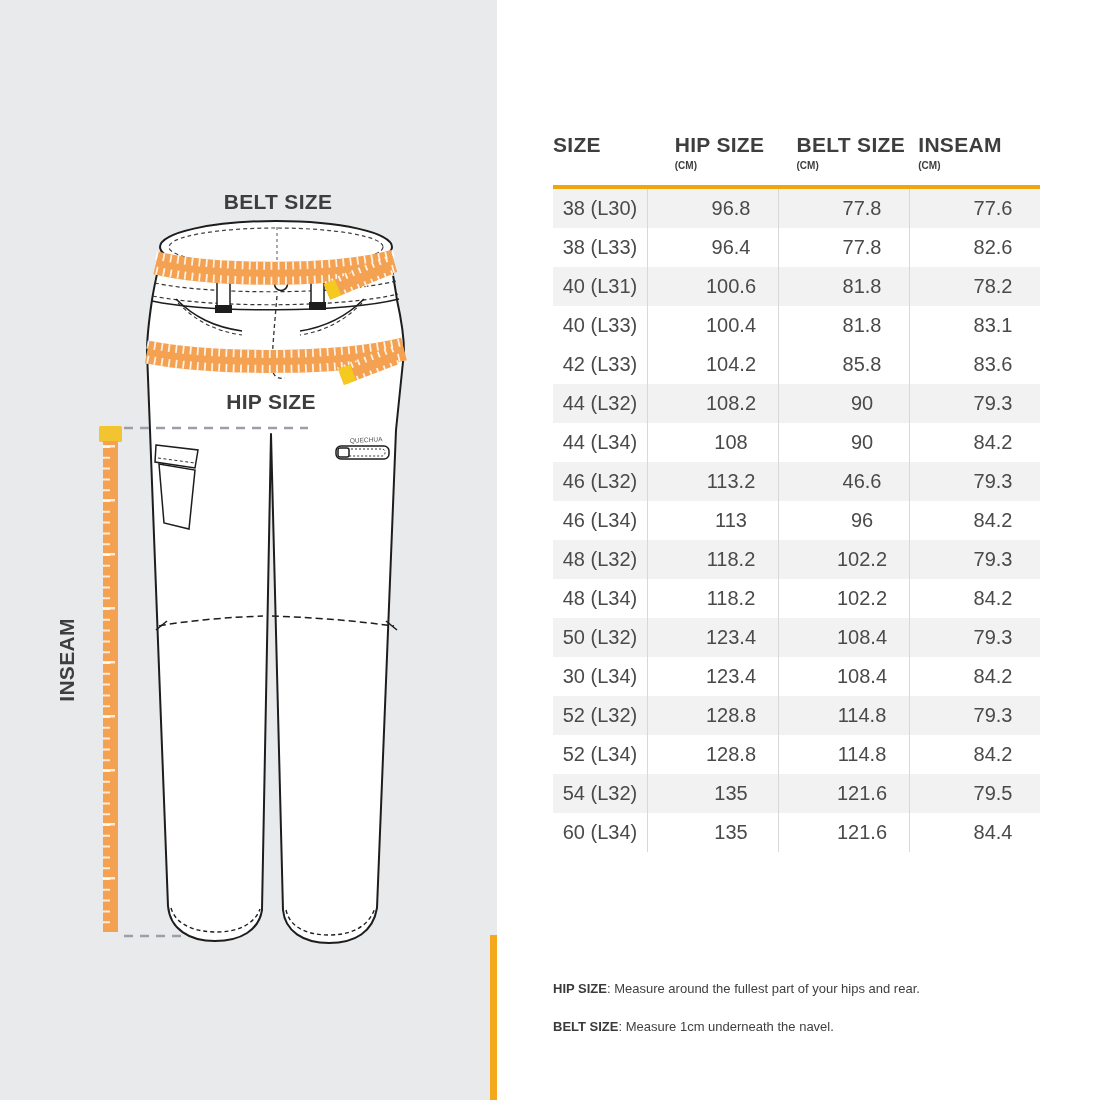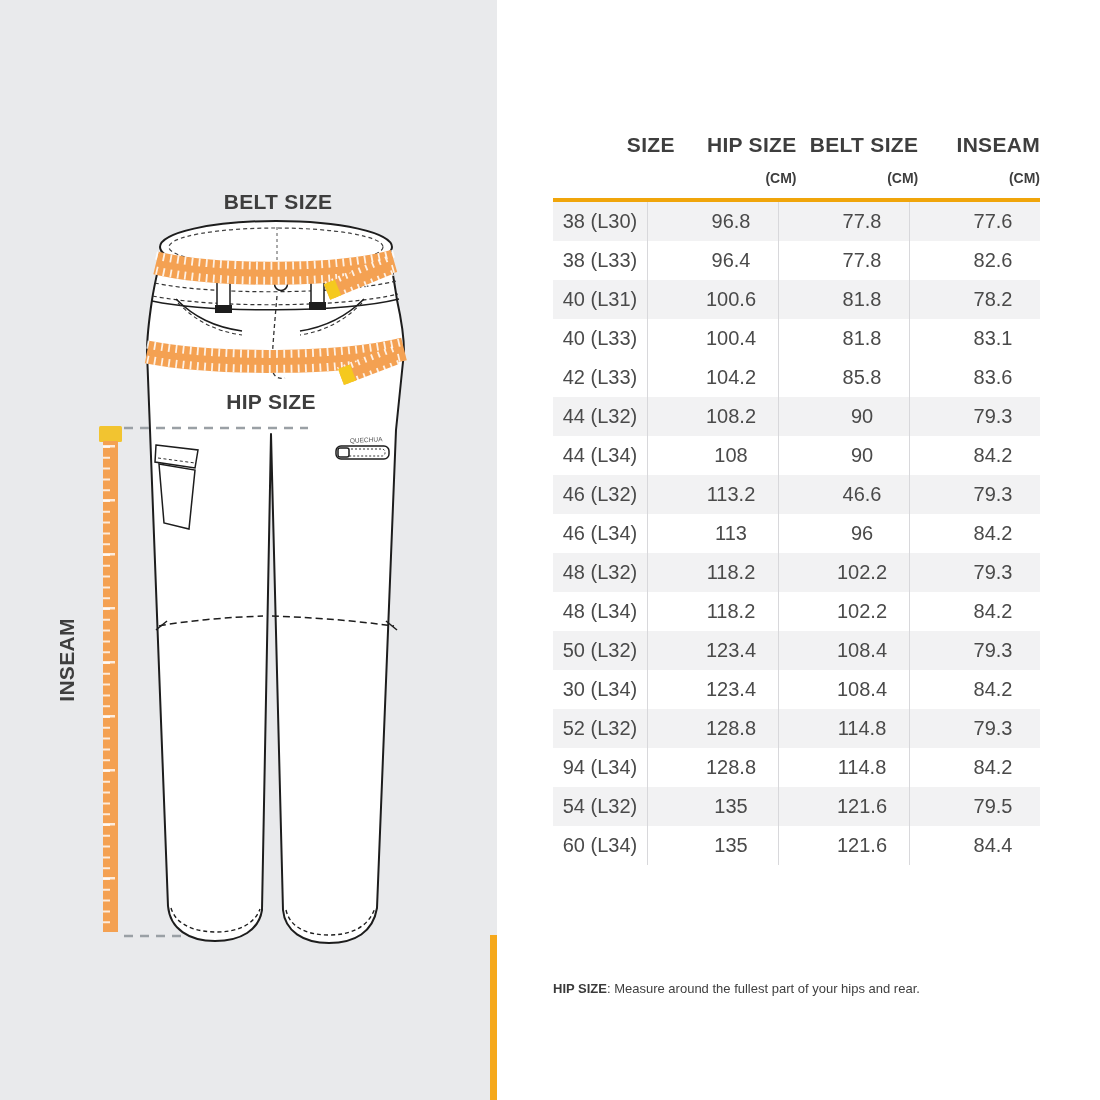--- a/index.html
+++ b/index.html
@@ -9,23 +9,23 @@
   .left-panel{position:absolute;left:0;top:0;width:497px;height:1100px;background:#E9EAEC;}
   .accent-bar{position:absolute;left:490px;top:935px;width:7px;height:165px;background:#F5A81B;}
   .diagram-svg{position:absolute;left:0;top:0;}
   .lbl{position:absolute;font-weight:700;color:#3e3e3e;font-size:21px;letter-spacing:.3px;}
   .lbl-belt{left:193px;top:190px;width:170px;text-align:center;}
   .lbl-hip{left:186px;top:390px;width:170px;text-align:center;}
   .lbl-inseam{left:8px;top:647px;width:120px;height:26px;text-align:center;transform:rotate(-90deg);}
   
   .size-table{position:absolute;left:553px;top:133px;width:487px;}
   .thead{display:flex;}
-  .hcell{flex:1;text-align:right;}
+  .hcell{flex:1;text-align:left;}
   .hlabel{font-size:21px;line-height:24px;font-weight:700;color:#3e3e3e;letter-spacing:.3px;}
-  .hunit{font-size:14px;line-height:15px;height:15px;font-weight:700;color:#3e3e3e;margin-top:14px;}
+  .hunit{font-size:10px;line-height:15px;height:15px;font-weight:700;color:#3e3e3e;margin-top:1px;}
   .header-rule{height:4px;background:#F0A50A;margin-top:12px;}
   .tbody{width:100%;}
   .trow{display:flex;height:39px;text-align:right;}
   .trow.shade{background:#F2F2F3;}
   .tcell{flex:1;display:flex;align-items:center;justify-content:center;
          font-size:20px;color:#4a4a4a;}
   .trow .tcell + .tcell{border-left:1px solid #D8D8DB;padding-left:36px;}
   
   .notes{position:absolute;left:553px;top:970px;width:545px;font-size:13px;
          line-height:38px;color:#3f3f3f;}
@@ -231,21 +231,21 @@
           <div class="tcell">108.4</div>
           <div class="tcell">84.2</div>
         </div>
         <div class="trow shade">
           <div class="tcell">52 (L32)</div>
           <div class="tcell">128.8</div>
           <div class="tcell">114.8</div>
           <div class="tcell">79.3</div>
         </div>
         <div class="trow">
-          <div class="tcell">94 (L34)</div>
+          <div class="tcell">52 (L34)</div>
           <div class="tcell">128.8</div>
           <div class="tcell">114.8</div>
           <div class="tcell">84.2</div>
         </div>
         <div class="trow shade">
           <div class="tcell">54 (L32)</div>
           <div class="tcell">135</div>
           <div class="tcell">121.6</div>
           <div class="tcell">79.5</div>
         </div>
@@ -253,15 +253,16 @@
           <div class="tcell">60 (L34)</div>
           <div class="tcell">135</div>
           <div class="tcell">121.6</div>
           <div class="tcell">84.4</div>
         </div>
       </div>
   </div>
 
   <div class="notes">
     <div><b>HIP SIZE</b><span>: Measure around the fullest part of your hips and rear.</span></div>
+    <div><b>BELT SIZE</b><span>: Measure 1cm underneath the navel.</span></div>
   </div>
 
 </div>
 
 </body></html>

